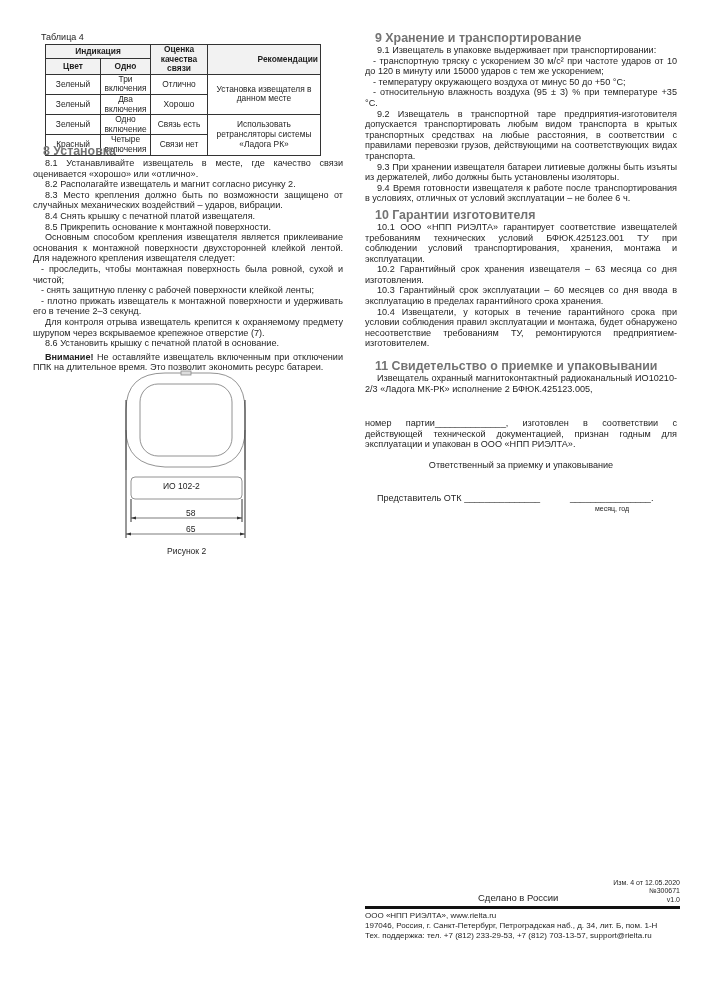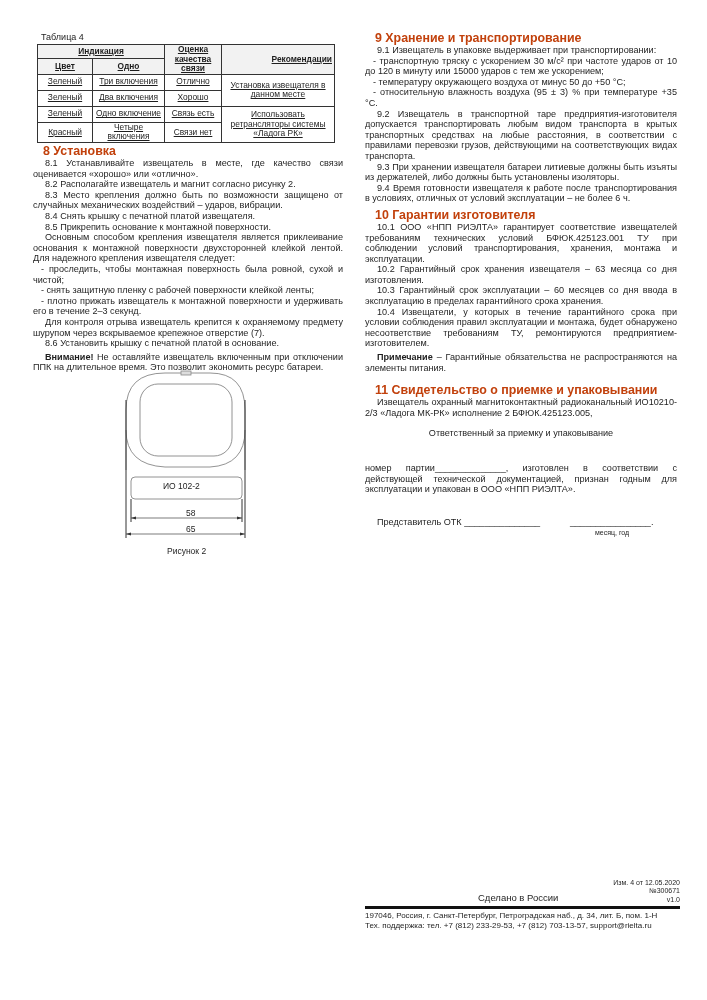--- a/index.html
+++ b/index.html
@@ -4,35 +4,35 @@
 <style>
   html, body { margin: 0; padding: 0; background: #ffffff; }
   body { width: 707px; height: 1000px; position: relative; overflow: hidden;
          font-family: "Liberation Sans", "DejaVu Sans", sans-serif; color: #1e1e1e; }
   .col { position: absolute; top: 0; }
   .left { left: 33px; width: 310px; }
   .right { left: 365px; width: 312px; }
   p { margin: 0; font-size: 9.1px; line-height: 10.6px; text-align: justify; }
   p.ind { text-indent: 12px; }
   p.dash { text-indent: 8px; }
-  h2 { margin: 0; font-size: 12.4px; line-height: 13px; font-weight: bold; padding-left: 10px; color: #c2410c; }
+  h2 { margin: 0; font-size: 12.4px; line-height: 13px; font-weight: bold; padding-left: 10px; color: #737373; }
   .caption { position: absolute; font-size: 9px; }
   table { border-collapse: collapse; font-size: 8.4px; }
   table td, table th { border: 1px solid #333; text-align: center; padding: 0 2px; line-height: 9.6px; }
   table th { font-weight: bold; background: #f2f2f2; }
   .footer-rule { position: absolute; left: 365px; width: 315px; top: 906px; height: 3px; background: #111; }
   .small { font-size: 7px; }
   .b { font-weight: bold; }
 </style>
 </head>
 <body>
 
 <div class="col left">
   <div style="position:absolute; top:32px; left:8px; font-size:9px;">Таблица 4</div>
-  <table style="position:absolute; top:44px; left:4px; width:298px;text-decoration:underline;">
+  <table style="position:absolute; top:44px; left:12px; width:276px;">
     <tbody>
         <tr style="height:13px;">
       <th colspan="2">Индикация</th>
       <th rowspan="2" style="width:52px;">Оценка качества связи</th>
       <th rowspan="2" style="width:108px;text-align:right;">Рекомендации</th>
     </tr>
     <tr style="height:14px;">
       <th style="width:50px;">Цвет</th>
       <th>Одно</th>
     </tr>
@@ -116,36 +116,36 @@
   <p class="dash">- относительную влажность воздуха (95 ± 3) % при температуре +35 °С.</p>
   <p class="ind">9.2 Извещатель в транспортной таре предприятия-изготовителя допускается транспортировать любым видом транспорта в крытых транспортных средствах на любые расстояния, в соответствии с правилами перевозки грузов, действующими на соответствующих видах транспорта.</p>
   <p class="ind">9.3 При хранении извещателя батареи литиевые должны быть изъяты из держателей, либо должны быть установлены изоляторы.</p>
   <p class="ind">9.4 Время готовности извещателя к работе после транспортирования в условиях, отличных от условий эксплуатации – не более 6 ч.</p>
 
   <h2 style="margin-top:5px;">10 Гарантии изготовителя</h2>
   <p class="ind">10.1 ООО «НПП РИЭЛТА» гарантирует соответствие извещателей требованиям технических условий БФЮК.425123.001 ТУ при соблюдении условий транспортирования, хранения, монтажа и эксплуатации.</p>
   <p class="ind">10.2 Гарантийный срок хранения извещателя – 63 месяца со дня изготовления.</p>
   <p class="ind">10.3 Гарантийный срок эксплуатации – 60 месяцев со дня ввода в эксплуатацию в пределах гарантийного срока хранения.</p>
   <p class="ind">10.4 Извещатели, у которых в течение гарантийного срока при условии соблюдения правил эксплуатации и монтажа, будет обнаружено несоответствие требованиям ТУ, ремонтируются предприятием-изготовителем.</p>
-  <p class="ind" style="margin-top:3px;"><span class="b">Примечание</span><span> – Гарантийные обязательства не распространяются на элементы питания.</span></p>
 
   <h2 style="margin-top:11px;">11 Свидетельство о приемке и упаковывании</h2>
   <p class="ind">Извещатель охранный магнитоконтактный радиоканальный ИО10210-2/3 «Ладога МК-РК» исполнение 2 БФЮК.425123.005,</p>
+  <p style="margin-top:24px;">номер партии______________, изготовлен в соответствии с действующей технической документацией, признан годным для эксплуатации и упакован в ООО «НПП РИЭЛТА».</p>
   <p style="margin-top:10px; text-align:center;">Ответственный за приемку и упаковывание</p>
-  <p style="margin-top:24px;">номер партии______________, изготовлен в соответствии с действующей технической документацией, признан годным для эксплуатации и упакован в ООО «НПП РИЭЛТА».</p>
   <div style="margin-top:22px; font-size:9.1px; position:relative; height:20px;">
     <span style="position:absolute; left:12px;text-align:center;">Представитель ОТК _______________</span>
     <span style="position:absolute; left:205px;">________________.</span>
     <span class="small" style="position:absolute; left:230px; top:12px;">месяц, год</span>
   </div>
 </div>
 
 <div style="position:absolute; left:478px; top:892px; font-size:9.5px;">Сделано в России</div>
 <div style="position:absolute; right:27px; top:879px; font-size:7px; text-align:right; line-height:8.4px;">
   <div>Изм. 4 от 12.05.2020</div>
   <div>№300671</div>
   <div>v1.0</div>
 </div>
 <div class="footer-rule"></div>
 <div style="position:absolute; left:365px; top:911px; font-size:8px; line-height:10px; white-space:nowrap;">
+  <div>ООО «НПП РИЭЛТА», www.rielta.ru</div>
   <div>197046, Россия, г. Санкт-Петербург, Петроградская наб., д. 34, лит. Б, пом. 1-Н</div>
   <div>Тех. поддержка: тел. +7 (812) 233-29-53, +7 (812) 703-13-57, support@rielta.ru</div>
 </div>
 
 </body></html>

